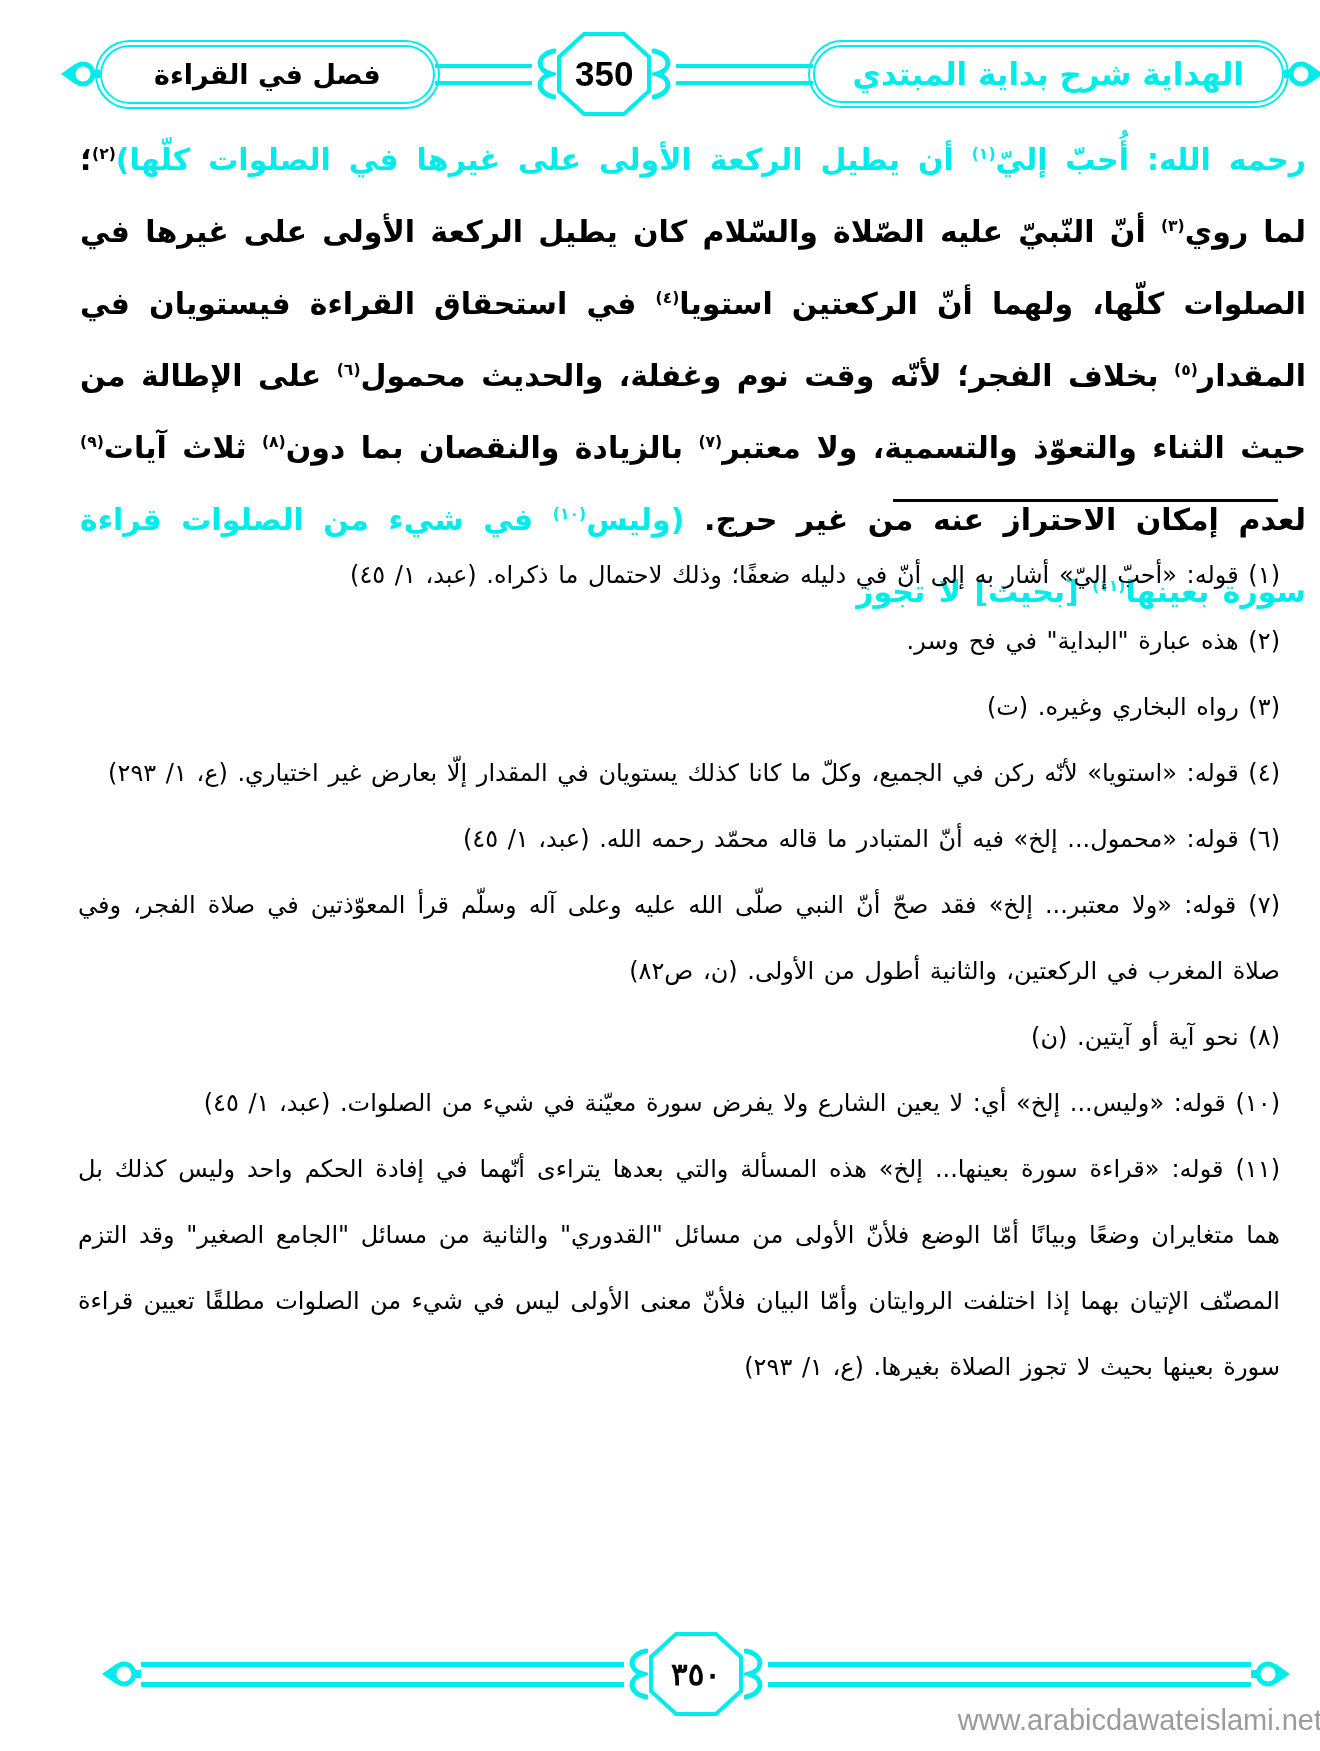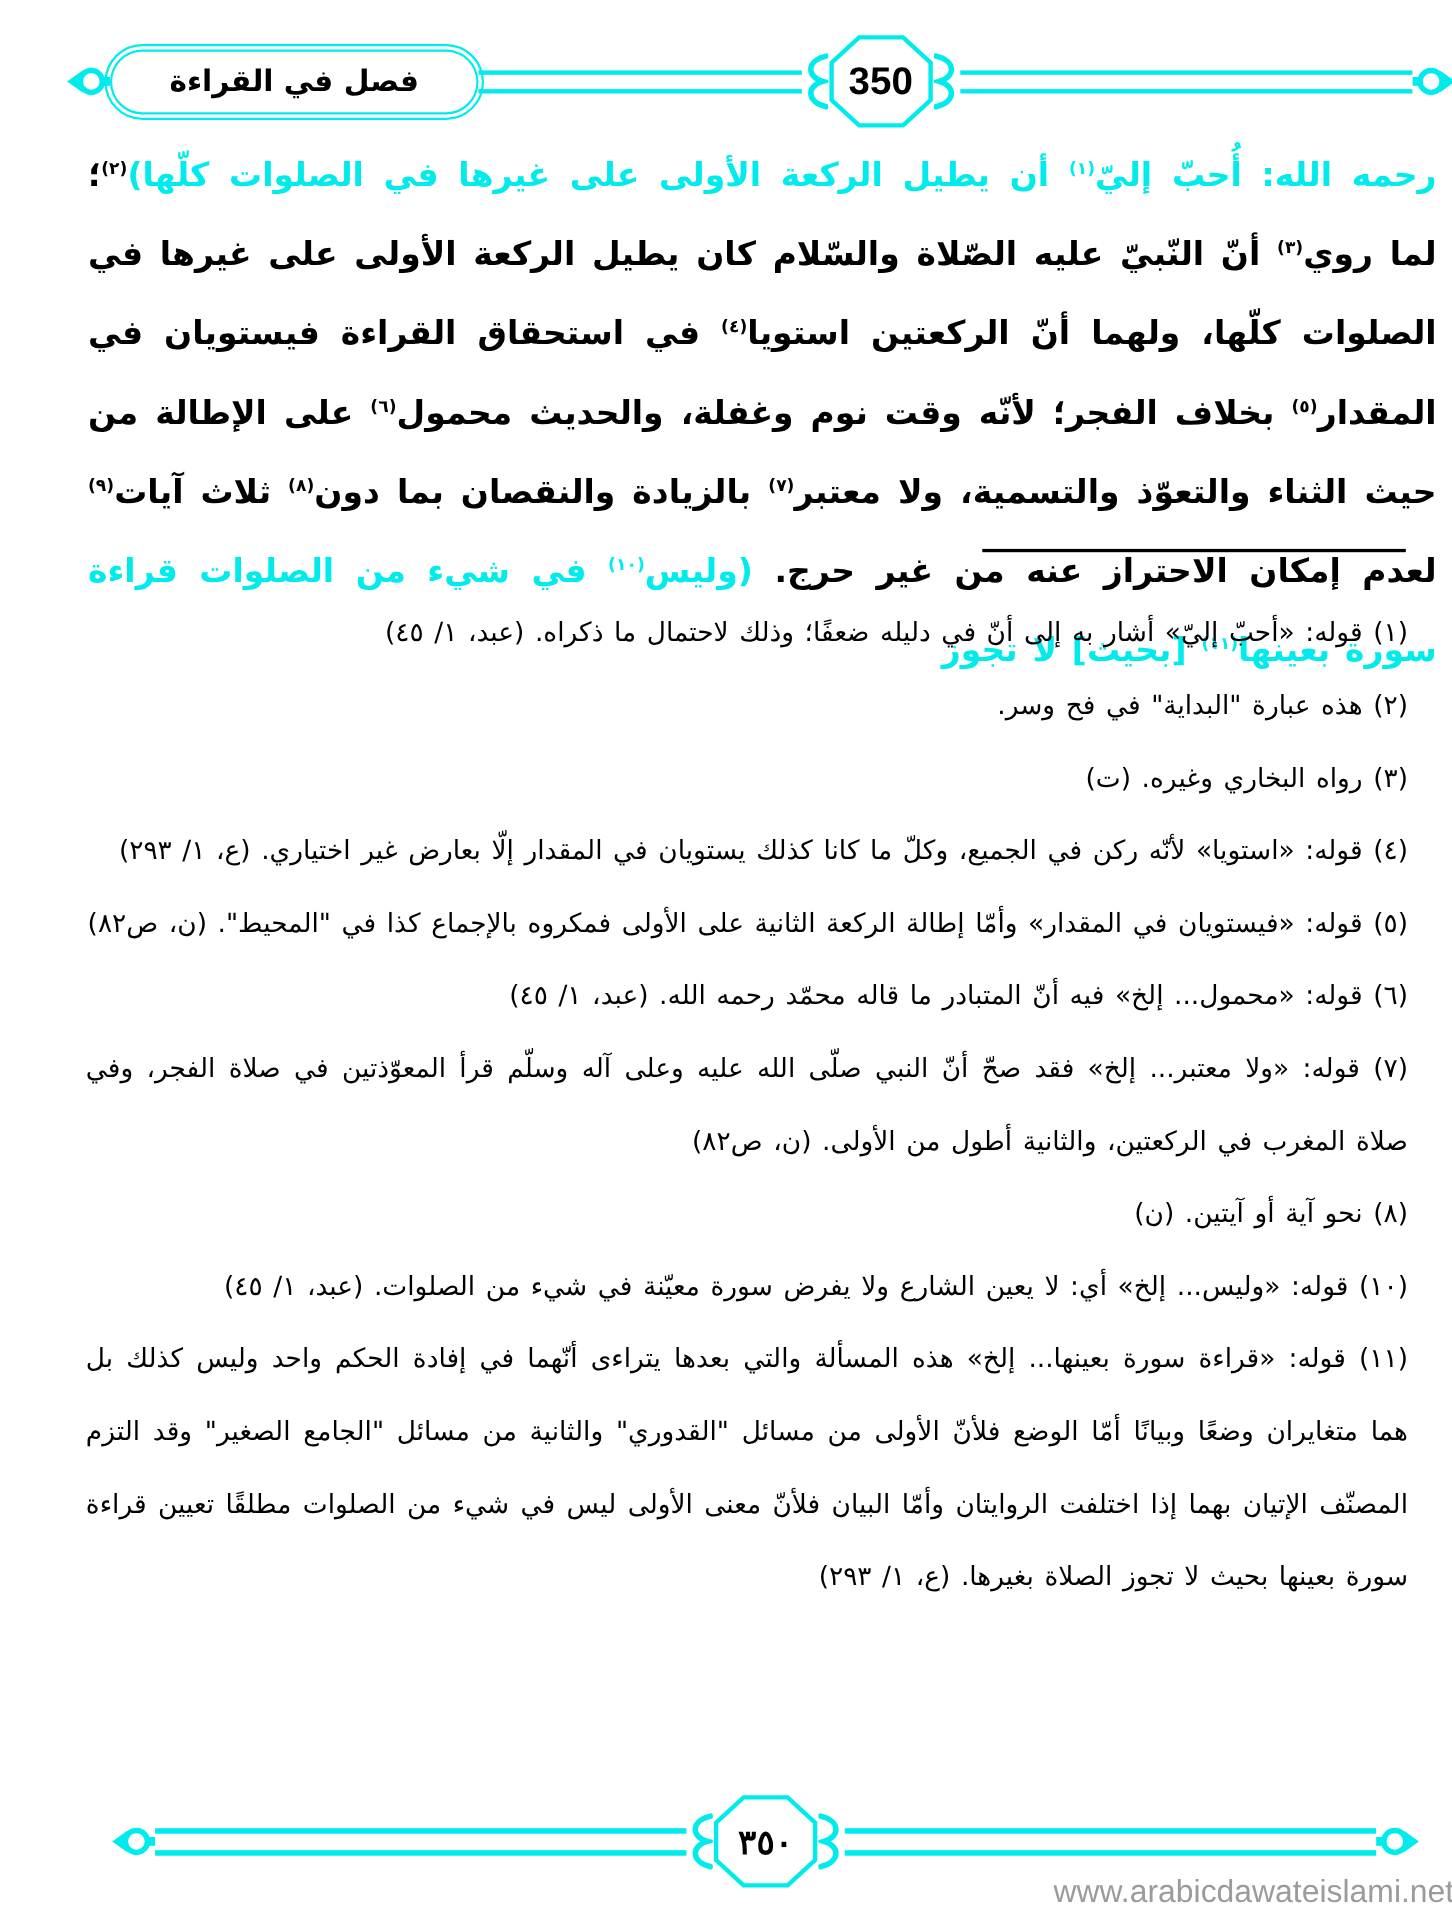--- a/index.html
+++ b/index.html
@@ -108,37 +108,39 @@
     <div class="badge">
       <svg width="96" height="86" viewBox="0 0 96 86">
         <polygon points="28,3 68,3 93,26 93,60 68,83 28,83 3,60 3,26" fill="var(--paper)" stroke="var(--accent)" stroke-width="4"></polygon>
       </svg>
       <div class="badge-label badge-label-latin">350</div>
     </div>
     <svg class="orn flip" width="24" height="56" viewBox="0 0 24 56">
       <path d="M22 5 C4 9 4 24 19 28 C4 32 4 47 22 51" fill="none" stroke="var(--accent)" stroke-width="5" stroke-linecap="round"></path>
     </svg>
     <div class="rule" style="flex-grow:1.4;"></div>
+    <div class="capsule capsule-book">
+      <span>الهداية شرح بداية المبتدي</span>
+    </div>
     <svg class="orn flip" width="42" height="48" viewBox="0 0 42 48">
       <path d="M3 24 L17 14 V34 Z" fill="var(--accent)"></path>
       <circle cx="25" cy="24" r="10" fill="none" stroke="var(--accent)" stroke-width="5"></circle>
       <rect x="33" y="20" width="9" height="8" fill="var(--accent)"></rect>
     </svg>
   </div>
 
   <p class="main-text"><span class="accent-text">رحمه الله: أُحبّ إليّ</span><sup class="accent-text">(١)</sup><span class="accent-text"> أن يطيل الركعة الأولى على غيرها في الصلوات كلّها)</span><sup class="ink-text">(٢)</sup><span class="ink-text">؛ لما روي</span><sup class="ink-text">(٣)</sup><span class="ink-text"> أنّ النّبيّ عليه الصّلاة والسّلام كان يطيل الركعة الأولى على غيرها في الصلوات كلّها، ولهما أنّ الركعتين استويا</span><sup class="ink-text">(٤)</sup><span class="ink-text"> في استحقاق القراءة فيستويان في المقدار</span><sup class="ink-text">(٥)</sup><span class="ink-text"> بخلاف الفجر؛ لأنّه وقت نوم وغفلة، والحديث محمول</span><sup class="ink-text">(٦)</sup><span class="ink-text"> على الإطالة من حيث الثناء والتعوّذ والتسمية، ولا معتبر</span><sup class="ink-text">(٧)</sup><span class="ink-text"> بالزيادة والنقصان بما دون</span><sup class="ink-text">(٨)</sup><span class="ink-text"> ثلاث آيات</span><sup class="ink-text">(٩)</sup><span class="ink-text"> لعدم إمكان الاحتراز عنه من غير حرج. </span><span class="accent-text">(وليس</span><sup class="accent-text">(١٠)</sup><span class="accent-text"> في شيء من الصلوات قراءة سورة بعينها</span><sup class="accent-text">(١١)</sup><span class="accent-text"> [بحيث] لا تجوز</span></p>
 
   <div class="footnote-separator"></div>
 
   <div class="footnotes">
       <p class="footnote">(١) قوله: «أحبّ إليّ» أشار به إلى أنّ في دليله ضعفًا؛ وذلك لاحتمال ما ذكراه. (عبد، ١/ ٤٥)</p>
       <p class="footnote">(٢) هذه عبارة "البداية" في فح وسر.</p>
       <p class="footnote">(٣) رواه البخاري وغيره. (ت)</p>
       <p class="footnote">(٤) قوله: «استويا» لأنّه ركن في الجميع، وكلّ ما كانا كذلك يستويان في المقدار إلّا بعارض غير اختياري. (ع، ١/ ٢٩٣)</p>
-      <p class="footnote">(٥) قوله: «فيستويان في المقدار» وأمّا إطالة الركعة الثانية على الأولى فمكروه بالإجماع كذا في "المحيط". (ن، ص٨٢)</p>
       <p class="footnote">(٦) قوله: «محمول... إلخ» فيه أنّ المتبادر ما قاله محمّد رحمه الله. (عبد، ١/ ٤٥)</p>
       <p class="footnote">(٧) قوله: «ولا معتبر... إلخ» فقد صحّ أنّ النبي صلّى الله عليه وعلى آله وسلّم قرأ المعوّذتين في صلاة الفجر، وفي صلاة المغرب في الركعتين، والثانية أطول من الأولى. (ن، ص٨٢)</p>
       <p class="footnote">(٨) نحو آية أو آيتين. (ن)</p>
       <p class="footnote">(١٠) قوله: «وليس... إلخ» أي: لا يعين الشارع ولا يفرض سورة معيّنة في شيء من الصلوات. (عبد، ١/ ٤٥)</p>
       <p class="footnote">(١١) قوله: «قراءة سورة بعينها... إلخ» هذه المسألة والتي بعدها يتراءى أنّهما في إفادة الحكم واحد وليس كذلك بل هما متغايران وضعًا وبيانًا أمّا الوضع فلأنّ الأولى من مسائل "القدوري" والثانية من مسائل "الجامع الصغير" وقد التزم المصنّف الإتيان بهما إذا اختلفت الروايتان وأمّا البيان فلأنّ معنى الأولى ليس في شيء من الصلوات مطلقًا تعيين قراءة سورة بعينها بحيث لا تجوز الصلاة بغيرها. (ع، ١/ ٢٩٣)</p>
     </div>
 
   <div class="band band-footer">
     <svg class="orn" width="42" height="48" viewBox="0 0 42 48">
       <path d="M3 24 L17 14 V34 Z" fill="var(--accent)"></path>

